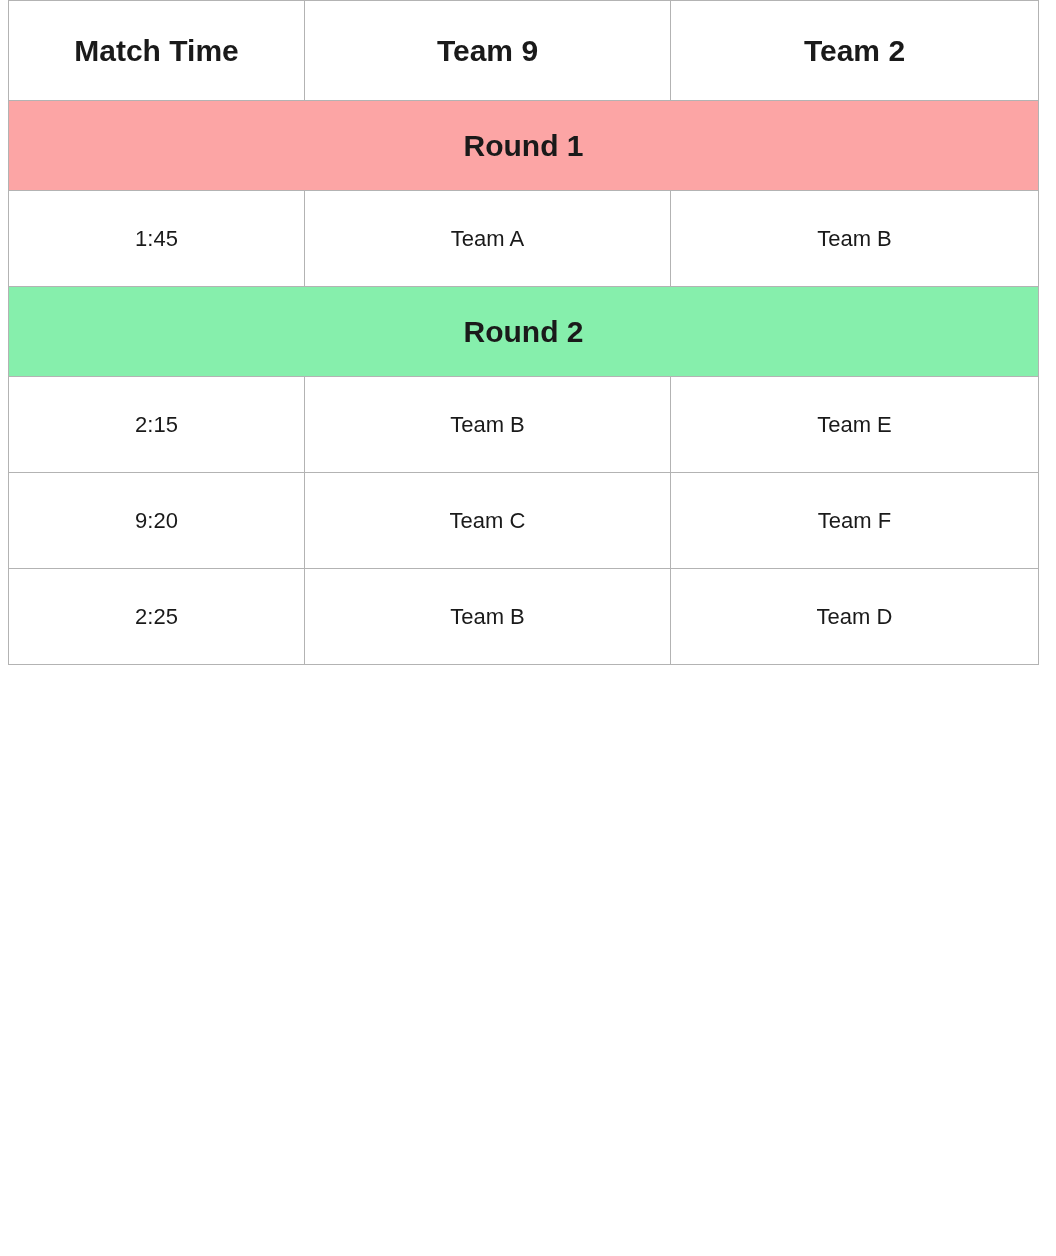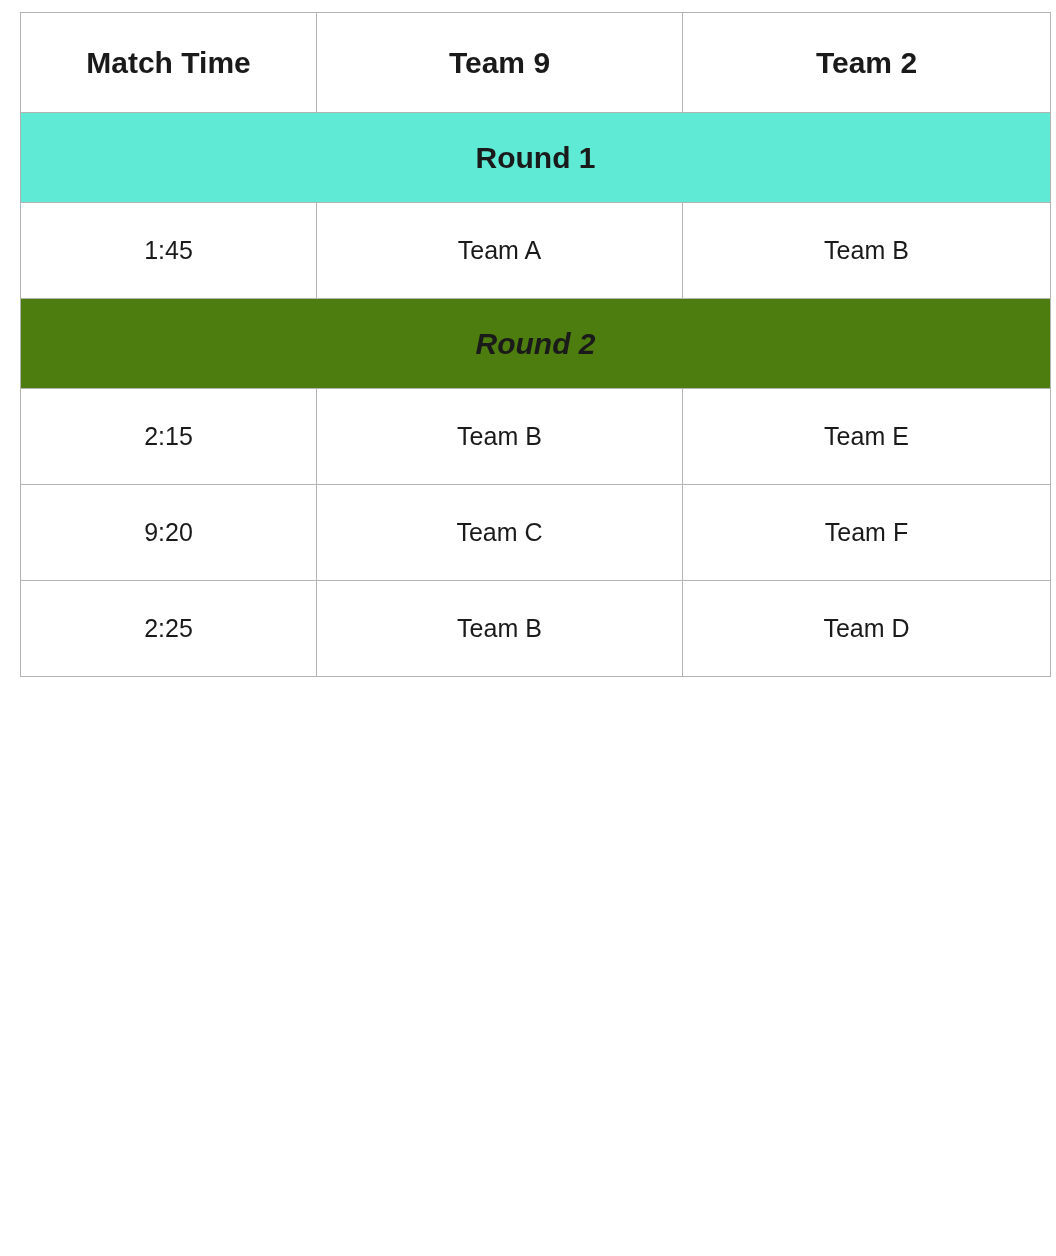--- a/index.html
+++ b/index.html
@@ -6,57 +6,57 @@
     margin: 0;
     padding: 0;
     background: #ffffff;
     width: 1056px;
     height: 1256px;
     font-family: "Liberation Sans", sans-serif;
   }
   #schedule-wrap {
     width: 892px;
     box-sizing: border-box;
-    padding: 12px;
+    padding: 0;
   }
   table.schedule {
     border-collapse: collapse;
     width: 1030px;
     margin: 0 0 0 8px;
     table-layout: fixed;
     background: #ffffff;
   }
   table.schedule col.c-time { width: 296px; }
   table.schedule col.c-t1   { width: 366px; }
   table.schedule col.c-t2   { width: 368px; }
 
   table.schedule th,
   table.schedule td {
     border: 1px solid #b3b3b3;
     text-align: center;
     vertical-align: middle;
     color: #1a1a1a;
-    font-size: 25px;
+    font-size: 22px;
     padding: 0;
     height: 96px;
     box-sizing: border-box;
   }
   table.schedule thead th {
     font-weight: bold;
     font-size: 30px;
     height: 100px;
     background: #ffffff;
   }
   tr.round-row td {
     font-weight: bold;
     font-size: 30px;
     height: 90px;
   }
-  tr.round-1 td { background: #5eead4; margin-left: 48px; }
-  tr.round-2 td { background: #4d7c0f; font-style: italic; }
+  tr.round-1 td { background: #fca5a5; margin-left: 48px; }
+  tr.round-2 td { background: #86efac; }
   tr.round-3 td { background: #d6e6cd; }
   tr.match-row td { background: #ffffff; font-weight: normal; }
   .bottom-strip {
     width: 1056px;
     height: 14px;
     background: #ffffff;
   }
 </style>
 </head>
 <body>

